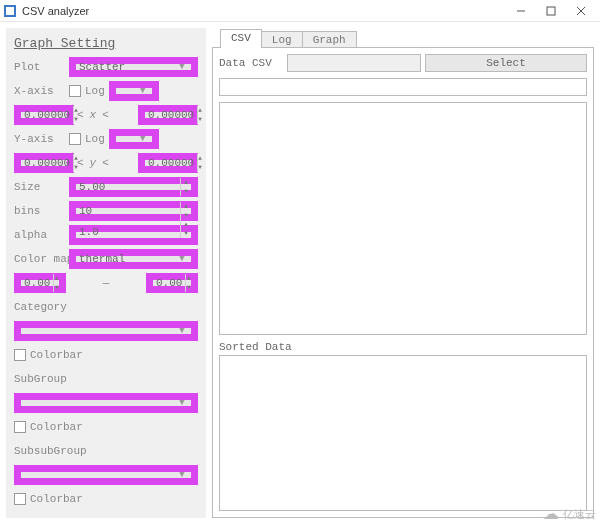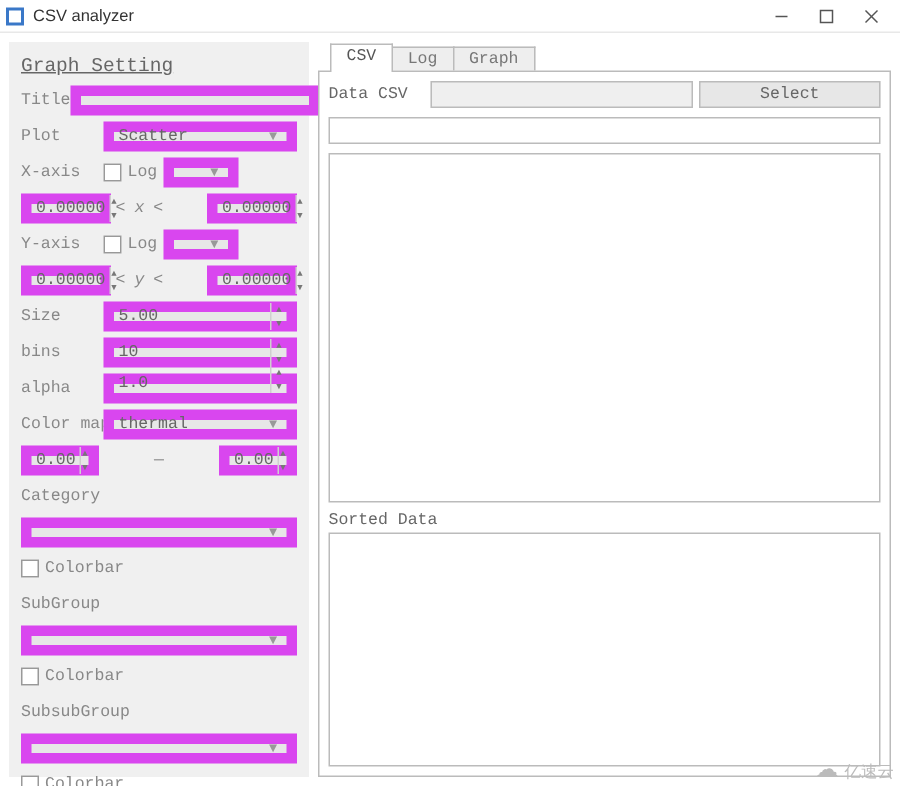--- a/index.html
+++ b/index.html
@@ -143,21 +143,21 @@
     display:flex; flex-direction:column;
     margin-top:-1px;
   }
   .toprow { display:flex; gap:4px; align-items:center; }
   .input-lbl { font-family:"Courier New",monospace; color:#666; width:64px; font-size:11px;}
   .path-input {
     flex:1; height:18px;
     border:1px solid #bbb; background:#efefef;
   }
   .select-btn {
-    width:121px; height:18px;
+    width:162px; height:18px;
     background:#e7e7e7; border:1px solid #bbb;
     font-family:"Courier New",monospace; font-size:11px; color:#666;
     display:flex; align-items:center; justify-content:center;
   }
   .wide-input {
     margin-top:6px;
     height:18px;
     border:1px solid #bbb; background:#fff;
   }
   .big-pane {
@@ -206,26 +206,20 @@
         </svg>
     </div>
   </div>
 </div>
 
 <div class="client">
 
   <div class="panel-left">
     <div class="section-title">Graph Setting</div>
 
-    <div class="row">
-      <div class="lbl">Title</div>
-      <div class="field-wrap">
-          <input type="text" class="txt" style="flex: 1 1 0%;" value="">
-        </div>
-    </div>
 
     <div class="row">
       <div class="lbl">Plot</div>
       <div class="field-wrap">
         <div class="combo">
           <span>Scatter</span>
           <span class="arrow">▼</span>
         </div>
       </div>
     </div>

